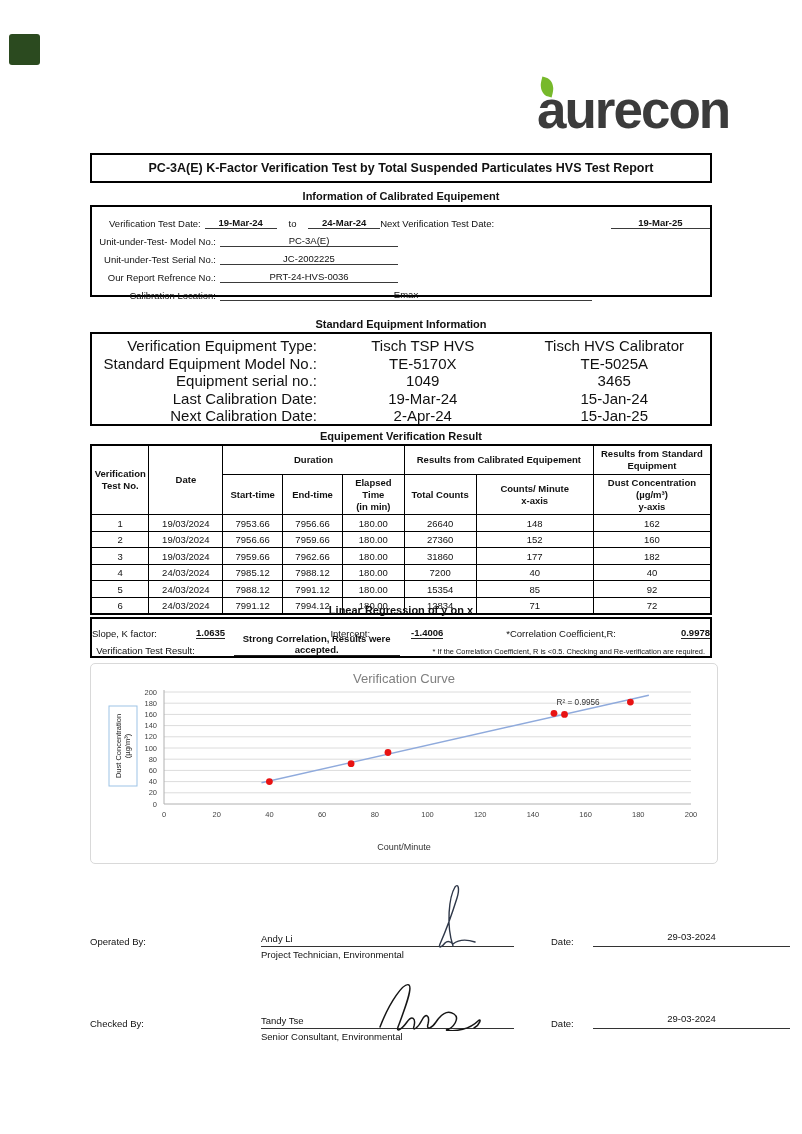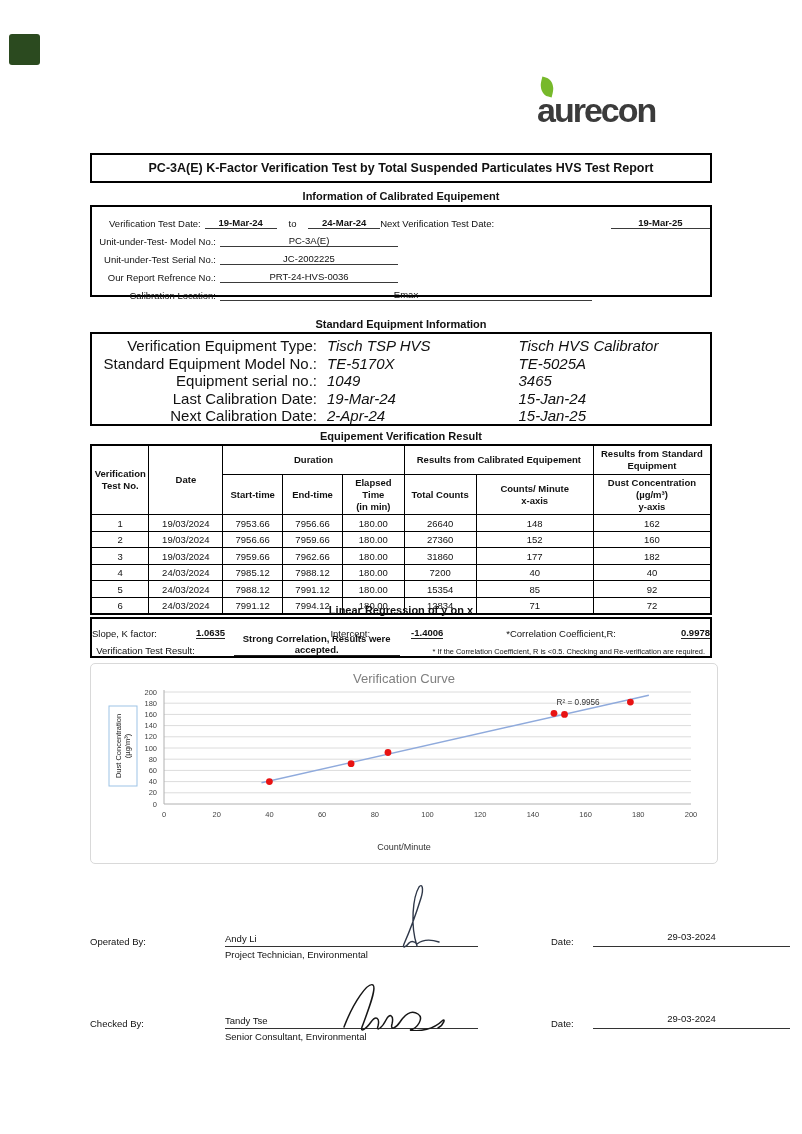--- a/index.html
+++ b/index.html
@@ -10,21 +10,21 @@
     background: #fff;
     font-family: "Liberation Sans", sans-serif;
     color: #111;
     overflow: hidden;
     margin: 0 auto;
   }
   .corner-mark { position:absolute; left:9px; top:34px; width:31px; height:31px; border-radius:3px; }
 
   
   .logo { position:absolute; left:537px; top:82px; width:180px; height:56px; }
-  .logo-text { font-size:34px; font-weight:700; letter-spacing:-2px; line-height:56px; }
+  .logo-text { font-size:53px; font-weight:700; letter-spacing:-2px; line-height:56px;text-align:right; }
   .leaf { position:absolute; left:3px; top:-4px; width:14px; height:18px;
           border-radius: 0 75% 0 75%; transform: rotate(14deg); }
 
   
   .title-box { position:absolute; left:90px; top:153px; width:622px; border:2px solid #000;
                text-align:center; font-weight:700; font-size:12.5px; padding:6px 2px; }
 
   .sec-head { position:absolute; width:622px; left:90px; text-align:center; font-weight:700; font-size:11px; }
 
   .frame { position:absolute; left:90px; width:622px; border:2px solid #000; background:#fff; }
@@ -36,21 +36,21 @@
   .ucell { border-bottom:1px solid #3a3a3a; text-align:center; }
   .bold { font-weight:700; }
   .w82 { width:82px; } .w36 { width:36px; text-align:center; } .w178 { width:178px; } .w372 { width:372px; }
   .next-label { width:262px; padding-right:7px; white-space:nowrap; }
   .next-val { width:113px; }
 
   
   .std-box { top:332px; height:94px; padding-top:3px; }
   .std-row { display:grid; grid-template-columns: 235px 1fr 1fr; height:17.5px; align-items:center; font-size:15px; }
   .std-row .lab { text-align:right; padding-right:10px; }
-  .std-row .c { text-align:left;font-style:italic; }
+  .std-row .c { text-align:center; }
 
   
   table.vtable { position:absolute; left:90px; top:444px; width:622px; border-collapse:collapse;
                  font-size:9.5px; border:2px solid #000; }
   .vtable th, .vtable td { border:1px solid #000; text-align:center; vertical-align:middle; }
   .vtable th { font-weight:700; padding:2px 2px; line-height:1.25; }
   .vtable td { height:16.5px; padding:0 2px; }
   .sub { display:block; }
 
   
@@ -62,21 +62,21 @@
 
   
   .chart-box { position:absolute; left:90px; top:663px; width:628px; height:201px;
                border:1.5px solid #d9d9d9; border-radius:5px; background:#fff; }
   .chart-title { text-align:center; font-size:13px; color:#7f7f7f; margin-top:7px; }
   .chart-xlabel { text-align:center; font-size:9px; color:#333; margin-top:2px; }
 
   
   .sig-row { position:absolute; left:90px; width:700px; display:flex; align-items:flex-end; font-size:9.5px; }
   .sig-role { width:135px; }
-  .sig-cell { width:253px; border-bottom:1.5px solid #333; position:relative; height:17px; }
+  .sig-cell { width:253px; border-bottom:1.5px solid #333; position:relative; height:17px;margin-left:36px; }
   .sig-name { position:absolute; left:0; bottom:2px; }
   .sig-title { position:absolute; top:calc(100% + 3px); left:0; white-space:nowrap; }
   .sig-draw { position:absolute; bottom:-3px; }
   .date-label { margin-left:auto; width:42px; }
   .date-cell { width:197px; border-bottom:1.5px solid #333; text-align:center; height:16px; }
 
   svg text { font-family:"Liberation Sans", sans-serif; }
 </style>
 </head>
 <body>

